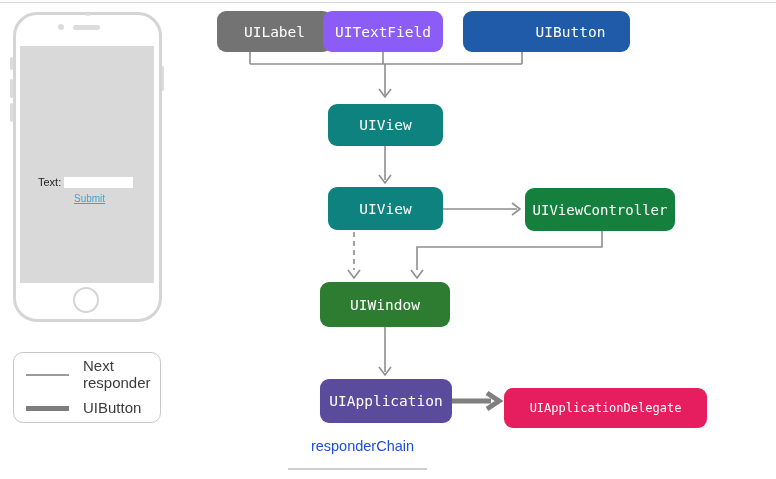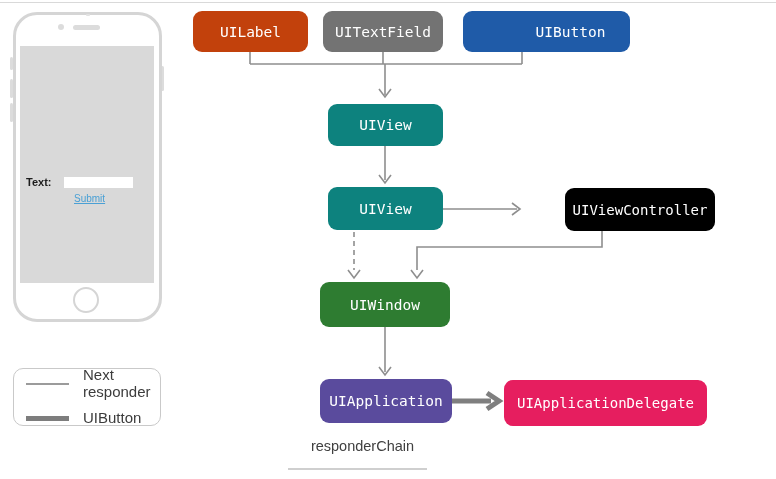--- a/index.html
+++ b/index.html
@@ -21,32 +21,32 @@
   .bump-r1 { left:161px; top:66px; width:3px; height:25px; }
   .phone-topdot { position:absolute; left:86px; top:14px; width:4px; height:2px; border-radius:1px; background:#e2e2e2; }
   .phone-camera { position:absolute; left:58px; top:24px; width:6px; height:6px; border-radius:50%; background:#dcdcdc; }
   .phone-speaker { position:absolute; left:73px; top:25px; width:27px; height:5px; border-radius:3px; background:#dcdcdc; }
   .phone-screen { position:absolute; left:20px; top:46px; width:134px; height:237px; background:#d9d9d9; }
   .phone-home {
     position:absolute; left:73px; top:287px; width:26px; height:26px;
     border:2px solid #d5d5d5; border-radius:50%; background:#ffffff; box-sizing:border-box;
   }
   .screen-text-label {
-    position:absolute; left:26px; top:176px; font-size:11px; font-weight:700; color:#1d1d1d;
+    position:absolute; left:38px; top:176px; font-size:11px; font-weight:400; color:#1d1d1d;
   }
   .screen-input { position:absolute; left:64px; top:177px; width:69px; height:11px; background:#ffffff; }
   .screen-submit {
     position:absolute; left:74px; top:193px; font-size:10px; color:#4aa0d5; text-decoration:underline;
   }
 
   
   .legend {
-    position:absolute; left:13px; top:352px; width:148px; height:58px;
+    position:absolute; left:13px; top:352px; width:148px; height:71px;
     border:1.5px solid #c9c9c9; border-radius:10px; background:#ffffff; box-sizing:border-box;
-    display:flex; flex-direction:column; justify-content:center; gap:9px; padding:6px 0;margin-top:16px;
+    display:flex; flex-direction:column; justify-content:center; gap:9px; padding:6px 0;
   }
   .legend-row { display:flex; align-items:center; }
   .legend-swatch-thin  { width:43px; height:2px; background:#9b9b9b; margin-left:12px; flex:none; }
   .legend-swatch-thick { width:43px; height:5px; background:#7d7d7d; margin-left:12px; flex:none; }
   .legend-label {
     margin-left:14px; font-size:15px; line-height:1.12; color:#3c3c3c; width:80px;
   }
 
   
   .node {
@@ -55,29 +55,29 @@
     border-radius:9px; white-space:nowrap;
   }
   .n-uilabel       { left:193px; top:11px;  width:115px; height:41px; }
   .n-uitextfield   { left:323px; top:11px;  width:120px; height:41px; }
   .n-uibutton      { left:463px; top:11px;  width:119px; height:41px;padding-left:48px; }
   .n-uiview1       { left:328px; top:104px; width:115px; height:42px; }
   .n-uiview2       { left:328px; top:187px; width:115px; height:43px; }
   .n-uiviewctrl    { left:525px; top:188px; width:150px; height:43px; font-size:14px; }
   .n-uiwindow      { left:320px; top:282px; width:130px; height:45px; }
   .n-uiapp         { left:320px; top:379px; width:132px; height:44px; }
-  .n-uiappdelegate { left:504px; top:380px; width:203px; height:46px; font-size:14px; }
+  .n-uiappdelegate { left:504px; top:388px; width:203px; height:40px; font-size:12px; }
 
   
   .edges { position:absolute; left:0; top:0; width:776px; height:479px; pointer-events:none; }
 
   
   .caption {
     position:absolute; left:280px; top:438px; width:165px; text-align:center;
-    font-size:14.5px; color:#404040;
+    font-size:14.5px; color:#1d4ed8;
   }
   .caption-rule { position:absolute; left:288px; top:468px; width:139px; height:1.5px; background:#cfcfcf; }
 </style>
 </head>
 <body>
 
 <div id="stage">
 
   <div class="top-rule"></div>
 
@@ -134,26 +134,26 @@
       <path d="M385 327 V372"></path>
       <path d="M379 367 L385 375 L391 367"></path>
     </g>
 
     <g stroke="#7f7f7f" stroke-width="5">
       <path d="M452 401 H491"></path>
       <path d="M487 393 L499 401 L487 409"></path>
     </g>
   </svg>
 
-  <div class="node n-uilabel" style="background-color: #c2410c;">UILabel</div>
-  <div class="node n-uitextfield" style="background-color: #737373;">UITextField</div>
+  <div class="node n-uilabel" style="background-color: #737373; margin-left: 24px;">UILabel</div>
+  <div class="node n-uitextfield" style="background-color: #8b5cf6;">UITextField</div>
   <div class="node n-uibutton" style="background-color: rgb(31, 91, 168);">UIButton</div>
   <div class="node n-uiview1" style="background-color: rgb(13, 130, 126);">UIView</div>
   <div class="node n-uiview2" style="background-color: rgb(13, 130, 126);">UIView</div>
-  <div class="node n-uiviewctrl" style="background-color: #000000; margin-left: 40px;">UIViewController</div>
+  <div class="node n-uiviewctrl" style="background-color: #15803d;">UIViewController</div>
   <div class="node n-uiwindow" style="background-color: rgb(46, 124, 49);">UIWindow</div>
   <div class="node n-uiapp" style="background-color: rgb(90, 75, 157);">UIApplication</div>
   <div class="node n-uiappdelegate" style="background-color: rgb(230, 30, 95);">UIApplicationDelegate</div>
 
   <div class="caption">responderChain</div>
   <div class="caption-rule"></div>
 
 </div>
 
 </body></html>

